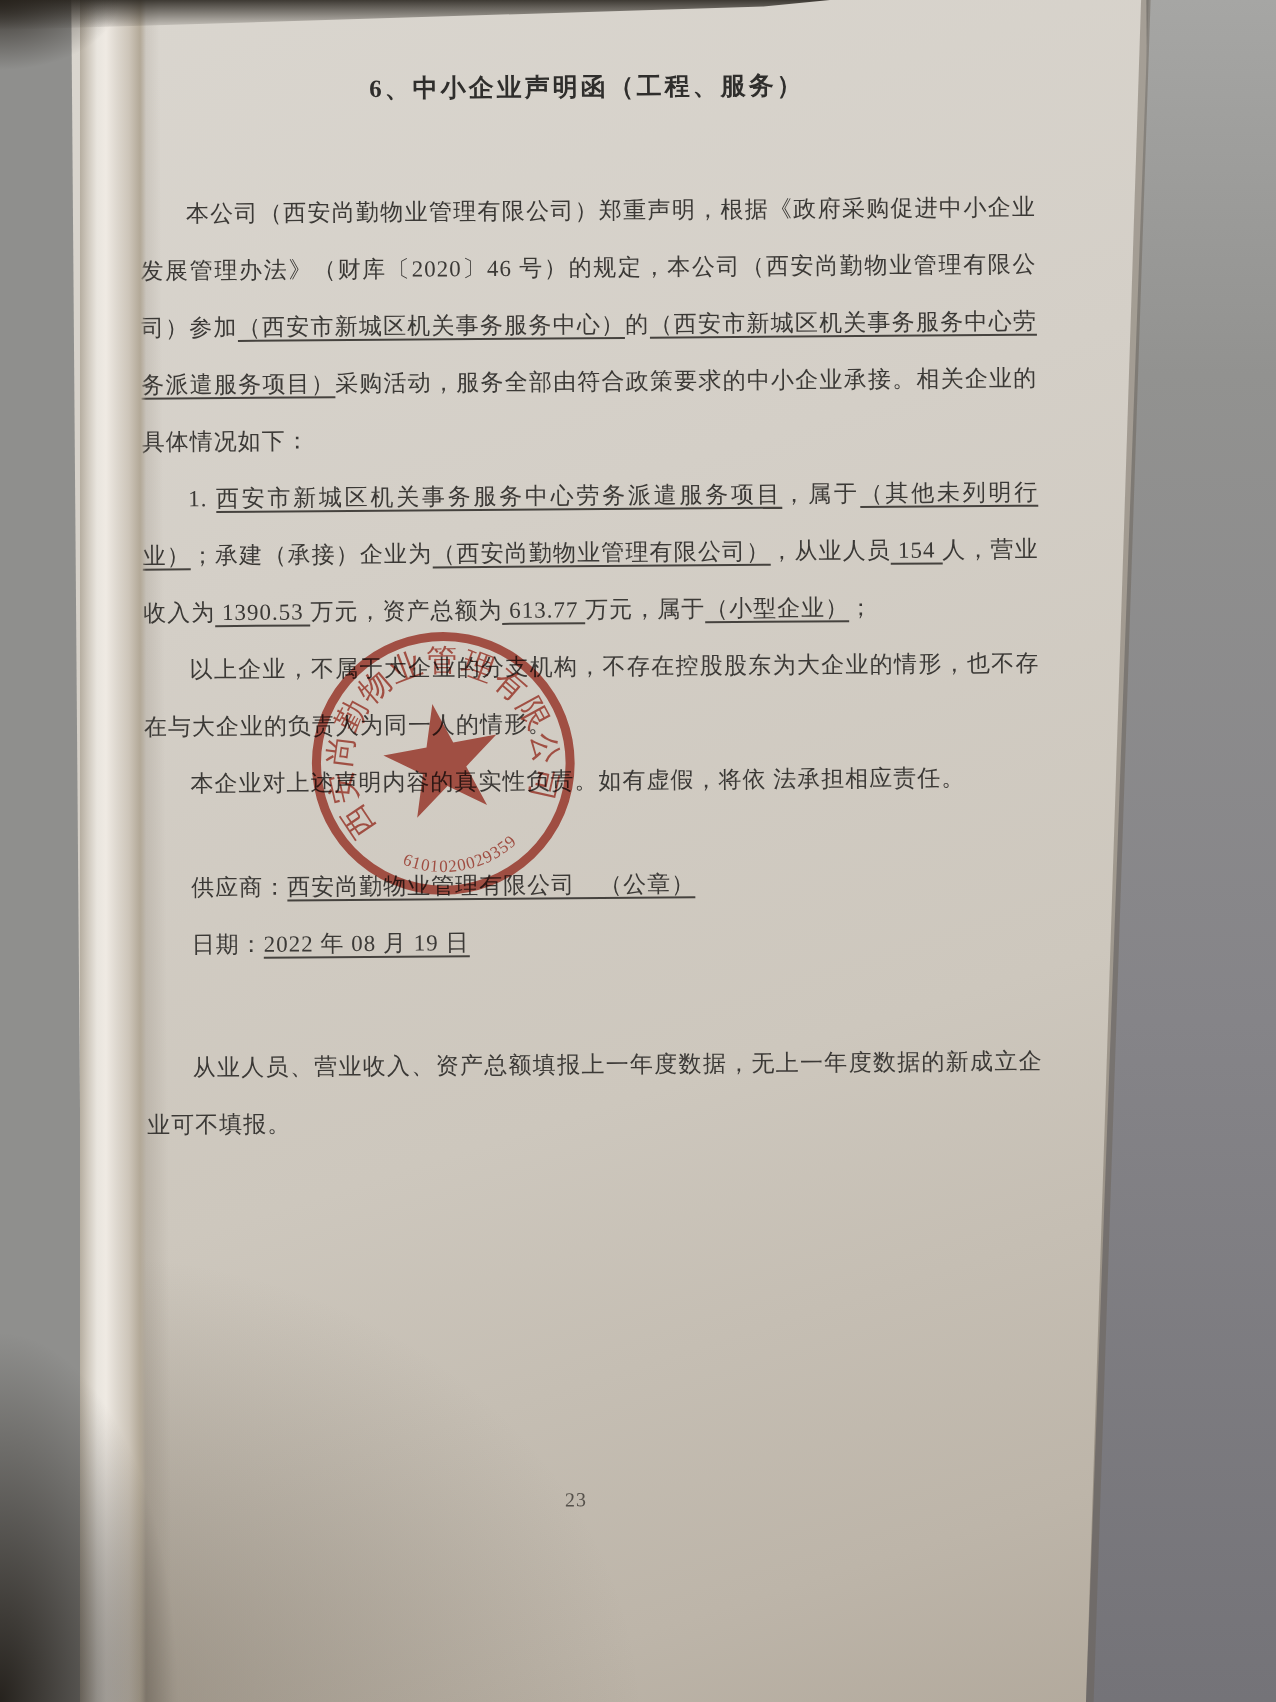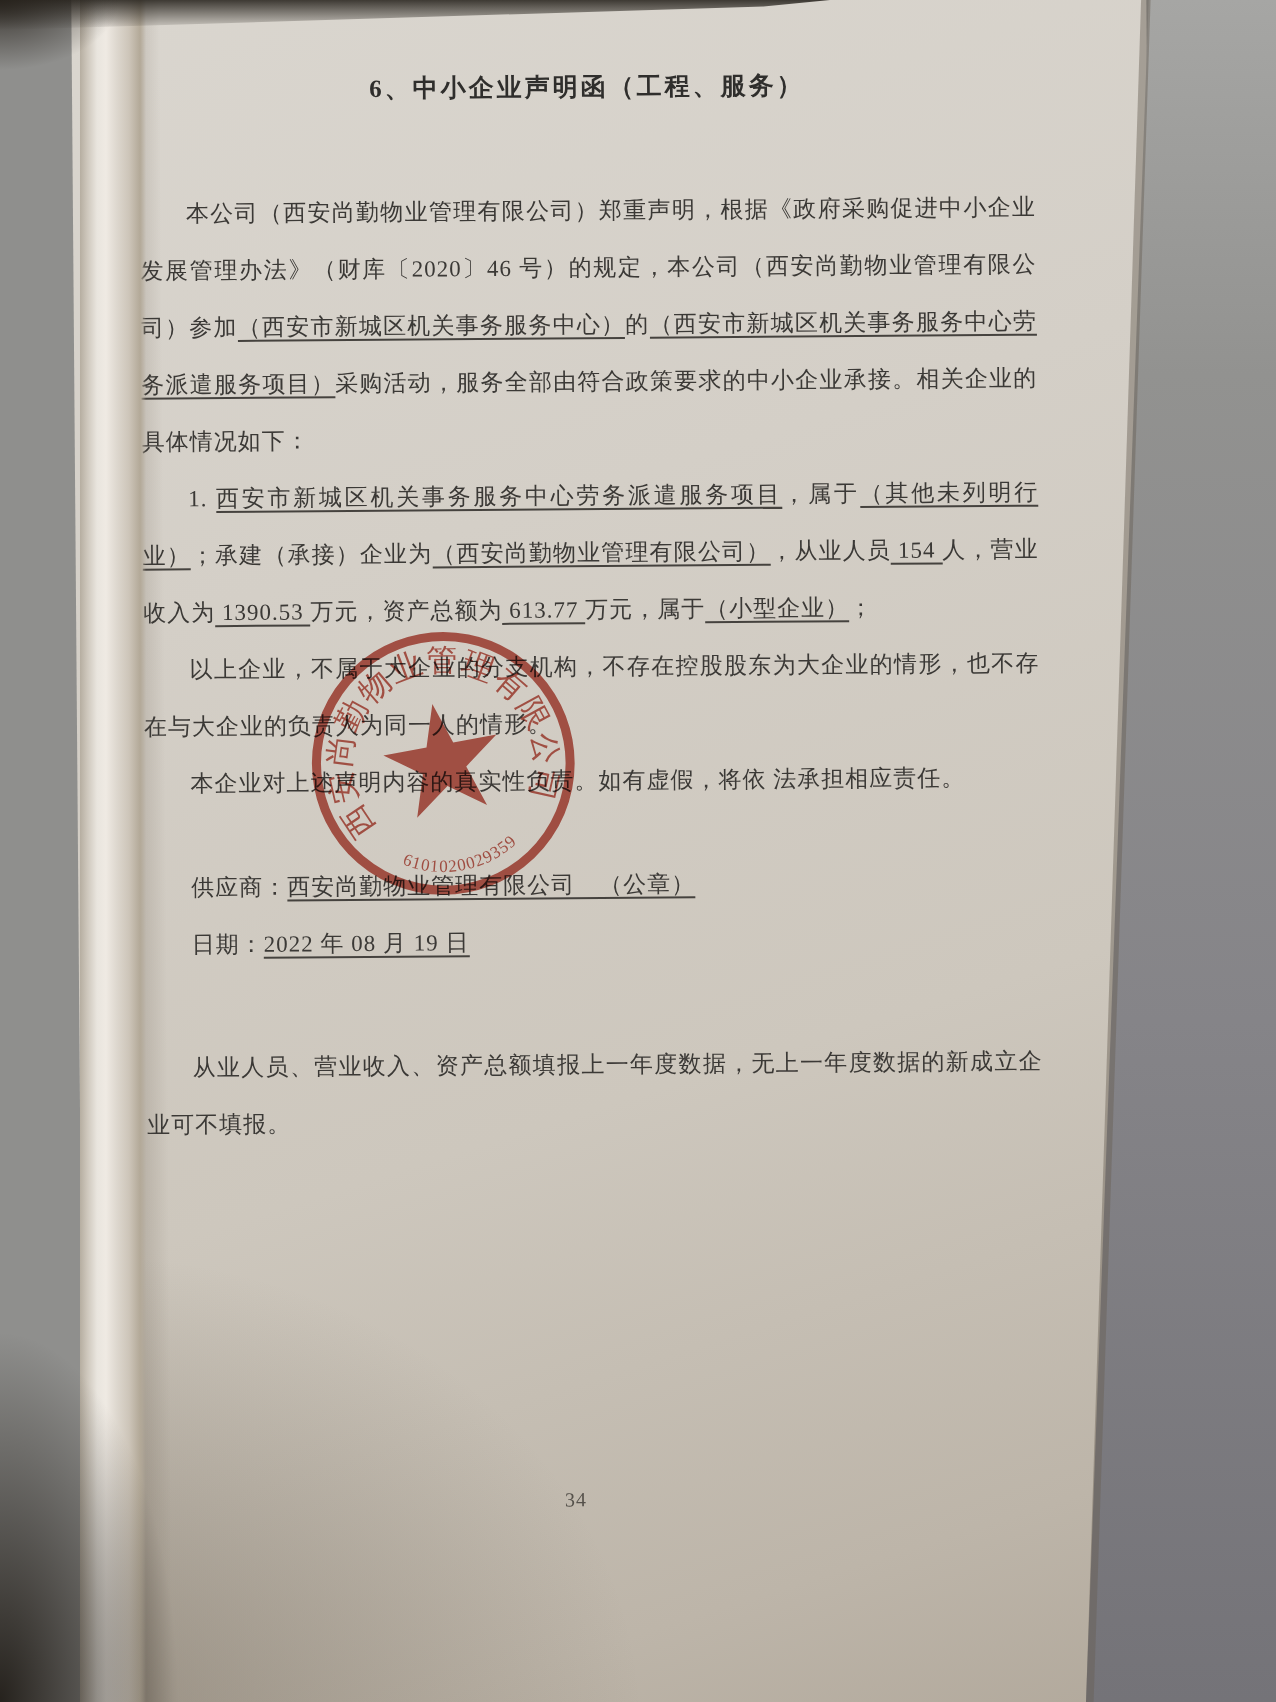--- a/index.html
+++ b/index.html
@@ -99,21 +99,21 @@
       <div class="sig-block">
         <p class="sig-line"><span>供应商：</span><span class="u"><span>西安尚勤物业管理有限公司</span><span>　（公章）</span></span></p>
         <p class="sig-line"><span>日期：</span><span class="u">2022 年 08 月 19 日</span></p>
       </div>
 
       <div class="note-block">
         <p class="para">从业人员、营业收入、资产总额填报上一年度数据，无上一年度数据的新成立企业可不填报。</p>
       </div>
     </div>
 
-    <div class="page-no">34</div>
+    <div class="page-no">23</div>
 
     <svg class="seal" viewBox="0 0 300 300">
       <circle cx="150" cy="150" r="126" fill="none" stroke="#b84437" stroke-width="9"></circle>
       <polygon fill="#b84437" points="150,90 163.5,131.4 207.1,131.5 171.9,157.1 185.3,198.5 150,173 114.7,198.5 128.1,157.1 92.9,131.5 136.5,131.4"></polygon>
       <path id="seal-arc-top" d="M 66.6 188.9 A 92 92 0 1 1 233.4 188.9" fill="none"></path>
       <path id="seal-arc-bottom" d="M 80.6 232.7 A 108 108 0 0 0 219.4 232.7" fill="none"></path>
       <text font-size="31" letter-spacing="2" fill="#b84437">
         <textPath href="#seal-arc-top" startOffset="50%" text-anchor="middle">西安尚勤物业管理有限公司</textPath>
       </text>
       <text font-size="17" letter-spacing="1" fill="#b84437">

